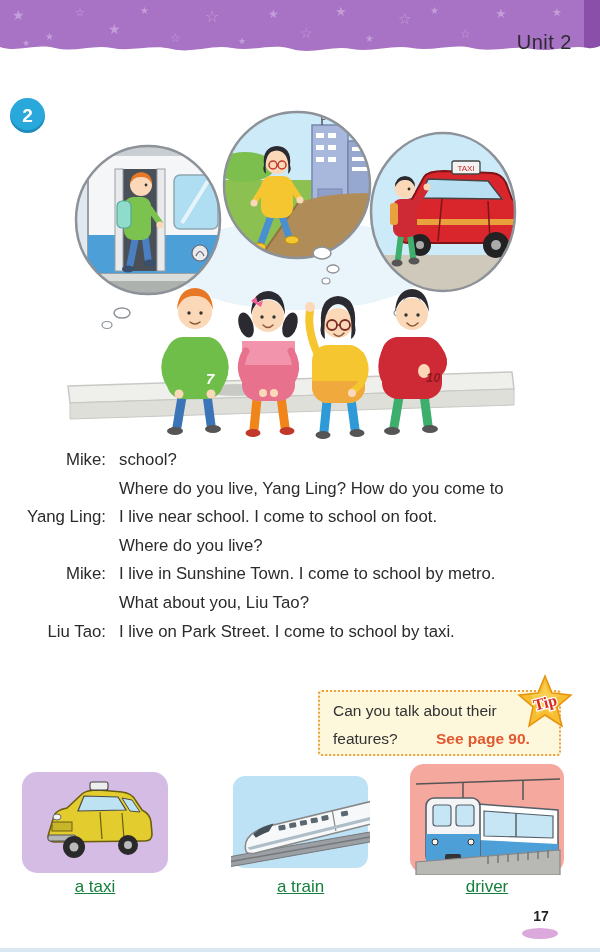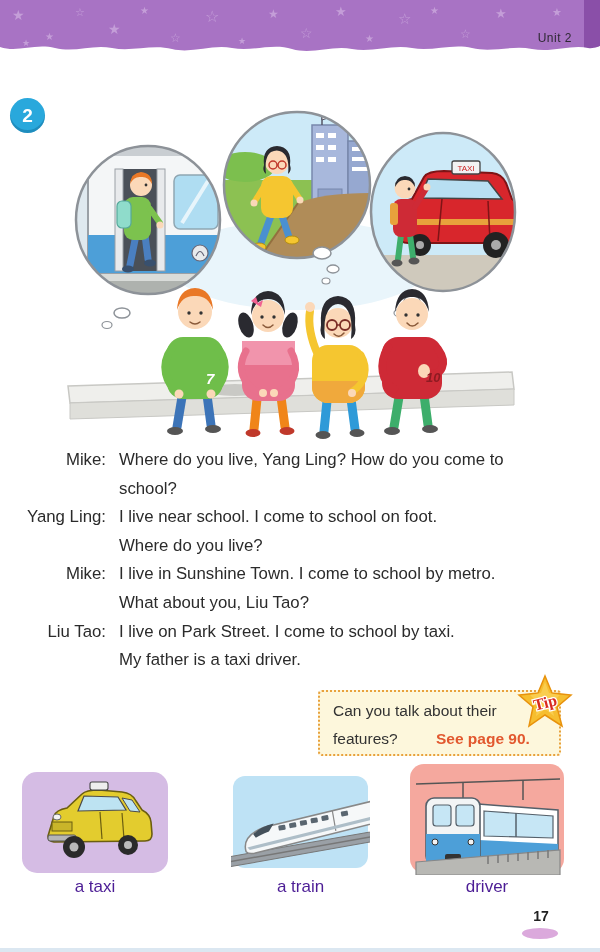--- a/index.html
+++ b/index.html
@@ -2,21 +2,21 @@
 <html><head>
 <meta charset="utf-8">
 <style>
   html,body{margin:0;padding:0;}
   .page{position:relative;width:600px;height:952px;background:#ffffff;overflow:hidden;
         font-family:"Liberation Sans",sans-serif;color:#2b2b2b;}
   .abs{position:absolute;}
 
   
   .header-svg{position:absolute;left:0;top:0;}
-  .unit-label{position:absolute;top:31px;right:28px;font-size:12px;color:#2e2833;letter-spacing:.5px;}
+  .unit-label{position:absolute;top:31px;right:28px;font-size:20px;color:#2e2833;letter-spacing:.5px;}
 
   
   .badge{position:absolute;left:10px;top:98px;width:35px;height:35px;border-radius:50%;
          background:#29a8dc;box-shadow:inset 0 -3px 0 rgba(0,60,100,.25);
          display:flex;align-items:center;justify-content:center;
          color:#fff;font-size:19px;font-weight:bold;}
 
   
   .dialogue{position:absolute;left:0;top:446px;width:520px;font-size:16.8px;line-height:28.6px;}
   .dlg-row{display:flex;}
@@ -25,21 +25,21 @@
 
   
   .tip-box{position:absolute;left:318px;top:690px;width:243px;height:66px;background:#fdf7dc;
            border:2px dotted #e8a13c;border-radius:4px;box-sizing:border-box;
            font-size:15.5px;line-height:28px;padding:5px 0 16px 13px;color:#333;}
   .tip-link{color:#e2582f;font-weight:bold;margin-left:34px;}
   .tip-star{position:absolute;right:-14px;top:-18px;}
 
   
   .vocab-card{position:absolute;}
-  .vocab-label{position:absolute;top:877px;text-align:center;font-size:17px;color:#4c1d95;}
+  .vocab-label{position:absolute;top:877px;text-align:center;font-size:17px;color:#15803d;text-decoration:underline;}
 
   
   .page-num-blob{position:absolute;left:522px;top:928px;width:36px;height:11px;border-radius:50%;
                  background:#c77bc9;opacity:.65;}
   .page-num{position:absolute;left:526px;top:908px;width:30px;text-align:center;
             font-size:14px;font-weight:bold;color:#222;}
   .bottom-line{position:absolute;left:0;bottom:0;width:600px;height:4px;background:#dbe7f1;}
 </style>
 </head>
 <body>
@@ -298,43 +298,42 @@
       <circle cx="346" cy="230" r="1.7" fill="#333"></circle>
       <circle cx="358" cy="230" r="1.7" fill="#333"></circle>
       <path d="M347,238 Q352,244 358,238" stroke="#8a5a3a" stroke-width="1.5" fill="none" stroke-linecap="round"></path>
     </g>
   </svg>
 
   <div class="dialogue">
     <div class="dlg-row">
       <div class="dlg-speaker">Mike:</div>
       <div class="dlg-lines">
+        <div>school?</div>
         <div>Where do you live, Yang Ling? How do you come to</div>
-        <div>school?</div>
       </div>
     </div>
     <div class="dlg-row">
       <div class="dlg-speaker">Yang Ling:</div>
       <div class="dlg-lines">
         <div>I live near school. I come to school on foot.</div>
         <div>Where do you live?</div>
       </div>
     </div>
     <div class="dlg-row">
       <div class="dlg-speaker">Mike:</div>
       <div class="dlg-lines">
         <div>I live in Sunshine Town. I come to school by metro.</div>
         <div>What about you, Liu Tao?</div>
       </div>
     </div>
     <div class="dlg-row">
       <div class="dlg-speaker">Liu Tao:</div>
       <div class="dlg-lines">
         <div>I live on Park Street. I come to school by taxi.</div>
-        <div>My father is a taxi driver.</div>
       </div>
     </div>
   </div>
 
   <div class="tip-box">
     <div><span>Can you talk about their</span></div>
     <div>
       <span>features? </span><span class="tip-link">See page 90.</span>
     </div>
     <svg class="tip-star" width="56" height="56" viewBox="0 0 56 56">

